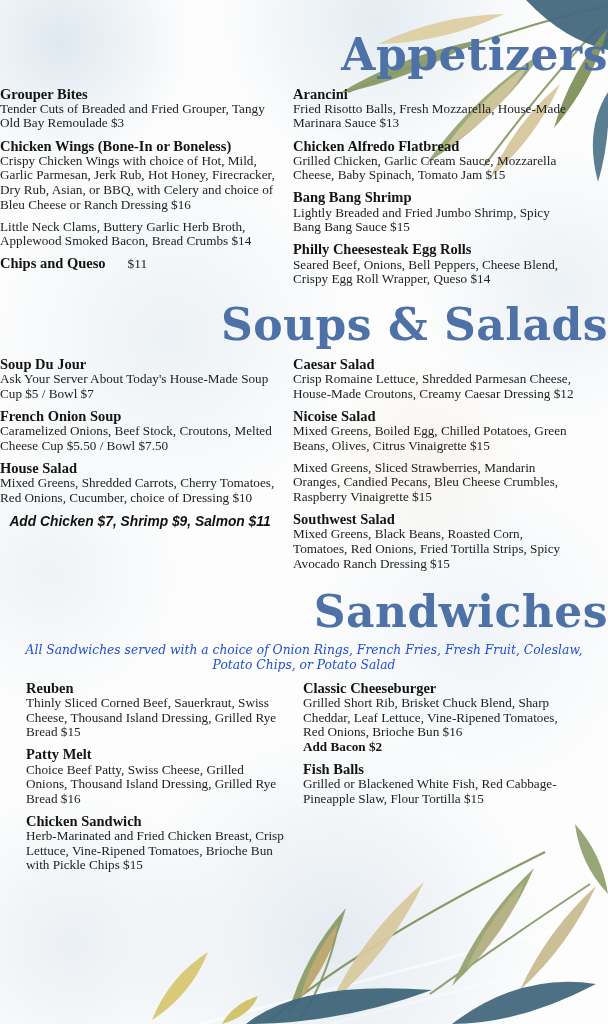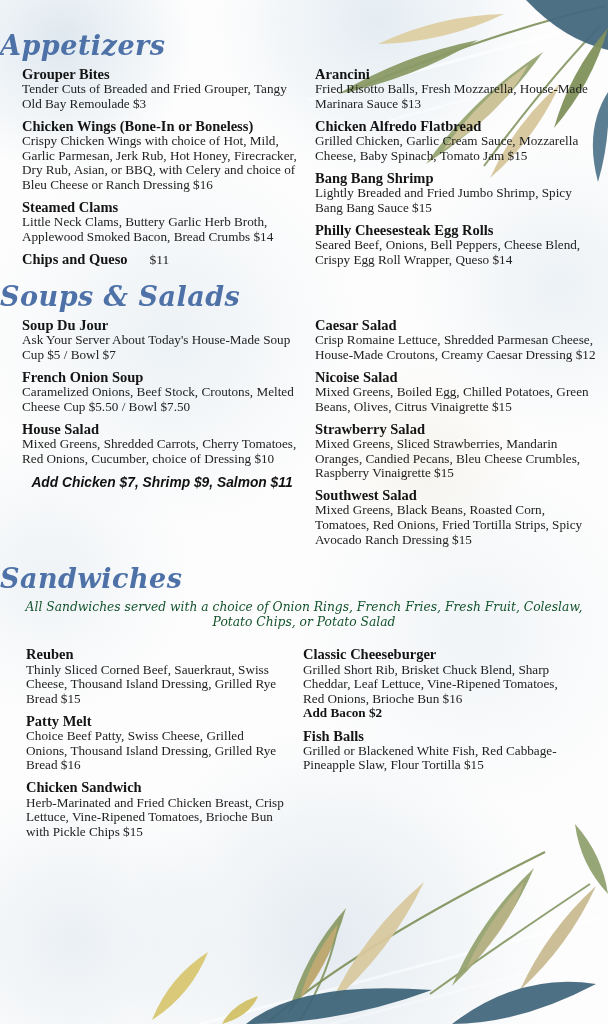--- a/index.html
+++ b/index.html
@@ -25,30 +25,30 @@
       radial-gradient(circle 240px at 78% 62%, rgba(215,226,235,.33), transparent 72%),
       radial-gradient(circle 300px at 55% 92%, rgba(203,217,228,.50), transparent 72%),
       radial-gradient(circle 220px at 12% 92%, rgba(209,221,231,.42), transparent 72%);
   }
   .decor{position:absolute;z-index:1;pointer-events:none;}
   .decor-top{top:0;right:0;}
   .decor-bottom{bottom:0;left:0;}
   .menu{position:relative;z-index:2;padding-top:30px;}
   .menu-section{margin-top:0;}
   .section-title{
-    text-align:left;
-    font-family:"DejaVu Serif",serif;font-style:italic;font-weight:600;
-    font-size:27px;line-height:1.15;color:var(--heading);
+    text-align:right;
+    font-family:"DejaVu Serif",serif;font-weight:600;
+    font-size:44px;line-height:1.15;color:var(--heading);
     margin-bottom:6px;letter-spacing:.5px;
   }
   .section-subtitle{
     text-align:center;font-family:"DejaVu Serif",serif;font-style:italic;
-    font-size:12.3px;line-height:1.2;color:#14532d;margin:2px 8px 18px;
-  }
-  .columns{display:flex;padding-left:22px;}
+    font-size:12.3px;line-height:1.2;color:#1d4ed8;margin:2px 8px 8px;
+  }
+  .columns{display:flex;}
   .col-left{width:280px;margin-right:13px;}
   .col-right{width:281px;}
   .section-sandwiches{margin-top:8px;}
   .section-sandwiches .columns{padding-left:26px;}
   .section-sandwiches .col-left{width:262px;margin-right:15px;}
   .section-sandwiches .col-right{width:272px;}
   .section-soups-salads{margin-top:6px;}
   .item{margin-bottom:7.5px;}
   .item-name{
     font-family:"Liberation Serif",serif;font-weight:700;
@@ -119,21 +119,20 @@
 
   </div>
 
   <div class="item">
     <h3 class="item-name"><span class="nm">Chicken Wings (Bone-In or Boneless)</span></h3>
     <p class="item-desc">Crispy Chicken Wings with choice of Hot, Mild, Garlic Parmesan, Jerk Rub, Hot Honey, Firecracker, Dry Rub, Asian, or BBQ, with Celery and choice of Bleu Cheese or Ranch Dressing $16</p>
 
   </div>
 
   <div class="item">
-    <h3 class="item-name"><span class="nm">Steamed Clams</span></h3>
     <p class="item-desc">Little Neck Clams, Buttery Garlic Herb Broth, Applewood Smoked Bacon, Bread Crumbs $14</p>
 
   </div>
 
   <div class="item">
     <h3 class="item-name"><span class="nm">Chips and Queso</span><span class="name-price">$11</span></h3>
 
   </div>
 </div>
       <div class="col col-right">
@@ -197,21 +196,20 @@
 
   </div>
 
   <div class="item">
     <h3 class="item-name"><span class="nm">Nicoise Salad</span></h3>
     <p class="item-desc">Mixed Greens, Boiled Egg, Chilled Potatoes, Green Beans, Olives, Citrus Vinaigrette $15</p>
 
   </div>
 
   <div class="item">
-    <h3 class="item-name"><span class="nm">Strawberry Salad</span></h3>
     <p class="item-desc">Mixed Greens, Sliced Strawberries, Mandarin Oranges, Candied Pecans, Bleu Cheese Crumbles, Raspberry Vinaigrette $15</p>
 
   </div>
 
   <div class="item">
     <h3 class="item-name"><span class="nm">Southwest Salad</span></h3>
     <p class="item-desc">Mixed Greens, Black Beans, Roasted Corn, Tomatoes, Red Onions, Fried Tortilla Strips, Spicy Avocado Ranch Dressing $15</p>
 
   </div>
 </div>

